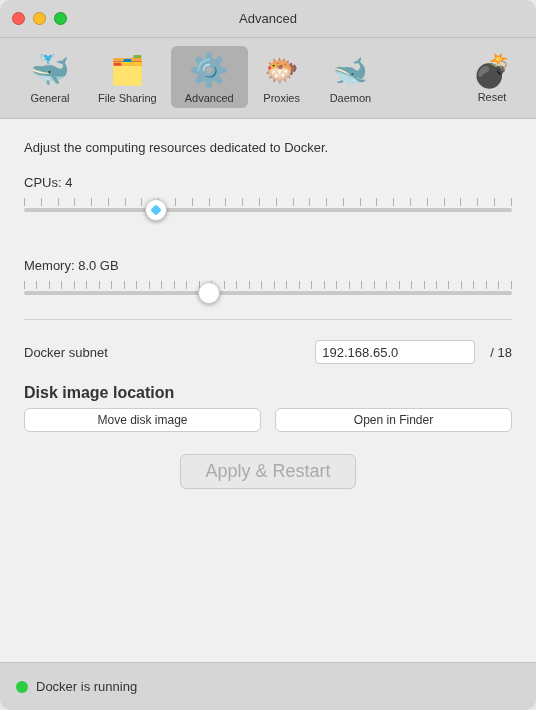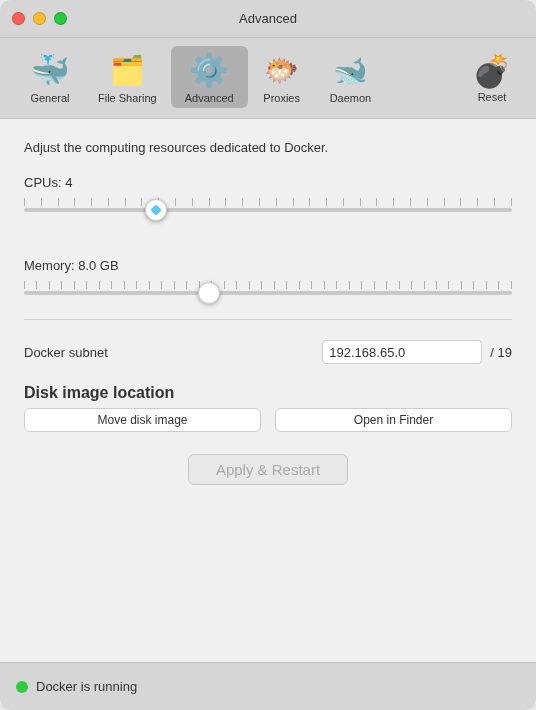--- a/index.html
+++ b/index.html
@@ -225,21 +225,21 @@
       padding-top: 4px;
     }
     .subnet-label {
       font-size: 13px;
       color: #333;
       font-weight: 400;
     }
     .subnet-right {
       display: flex;
       align-items: center;
-      gap: 8px;
+      gap: 15px;
     }
     .subnet-input {
       width: 160px;
       height: 24px;
       border: 1px solid #ccc;
       border-radius: 4px;
       background: white;
       font-size: 13px;
       padding: 0 6px;
       color: #333;
@@ -287,21 +287,21 @@
     
     .apply-btn-wrap {
       display: flex;
       justify-content: center;
       margin-top: 8px;
     }
     .apply-btn {
       background: #e8e8e8;
       border: 1px solid #c8c8c8;
       border-radius: 6px;
-      font-size: 15px;
+      font-size: 18px;
       color: #aaa;
       padding: 6px 24px;
       cursor: not-allowed;
       min-width: 160px;
     }
 
     
     .statusbar {
       background: #d6d6d6;
       height: 48px;
@@ -474,21 +474,21 @@
       </div>
     </div>
   </div>
 
   <div class="divider"></div>
 
   <div class="subnet-row">
     <span class="subnet-label">Docker subnet</span>
     <div class="subnet-right">
       <input class="subnet-input" type="text" value="192.168.65.0" style="">
-      <span class="subnet-mask">/ 19</span>
+      <span class="subnet-mask">/ 18</span>
     </div>
   </div>
 
   <div class="disk-section">
     <div class="disk-section-title">Disk image location</div>
     <div class="disk-buttons">
       <button class="disk-btn">Move disk image</button>
       <button class="disk-btn">Open in Finder</button>
     </div>
   </div>

